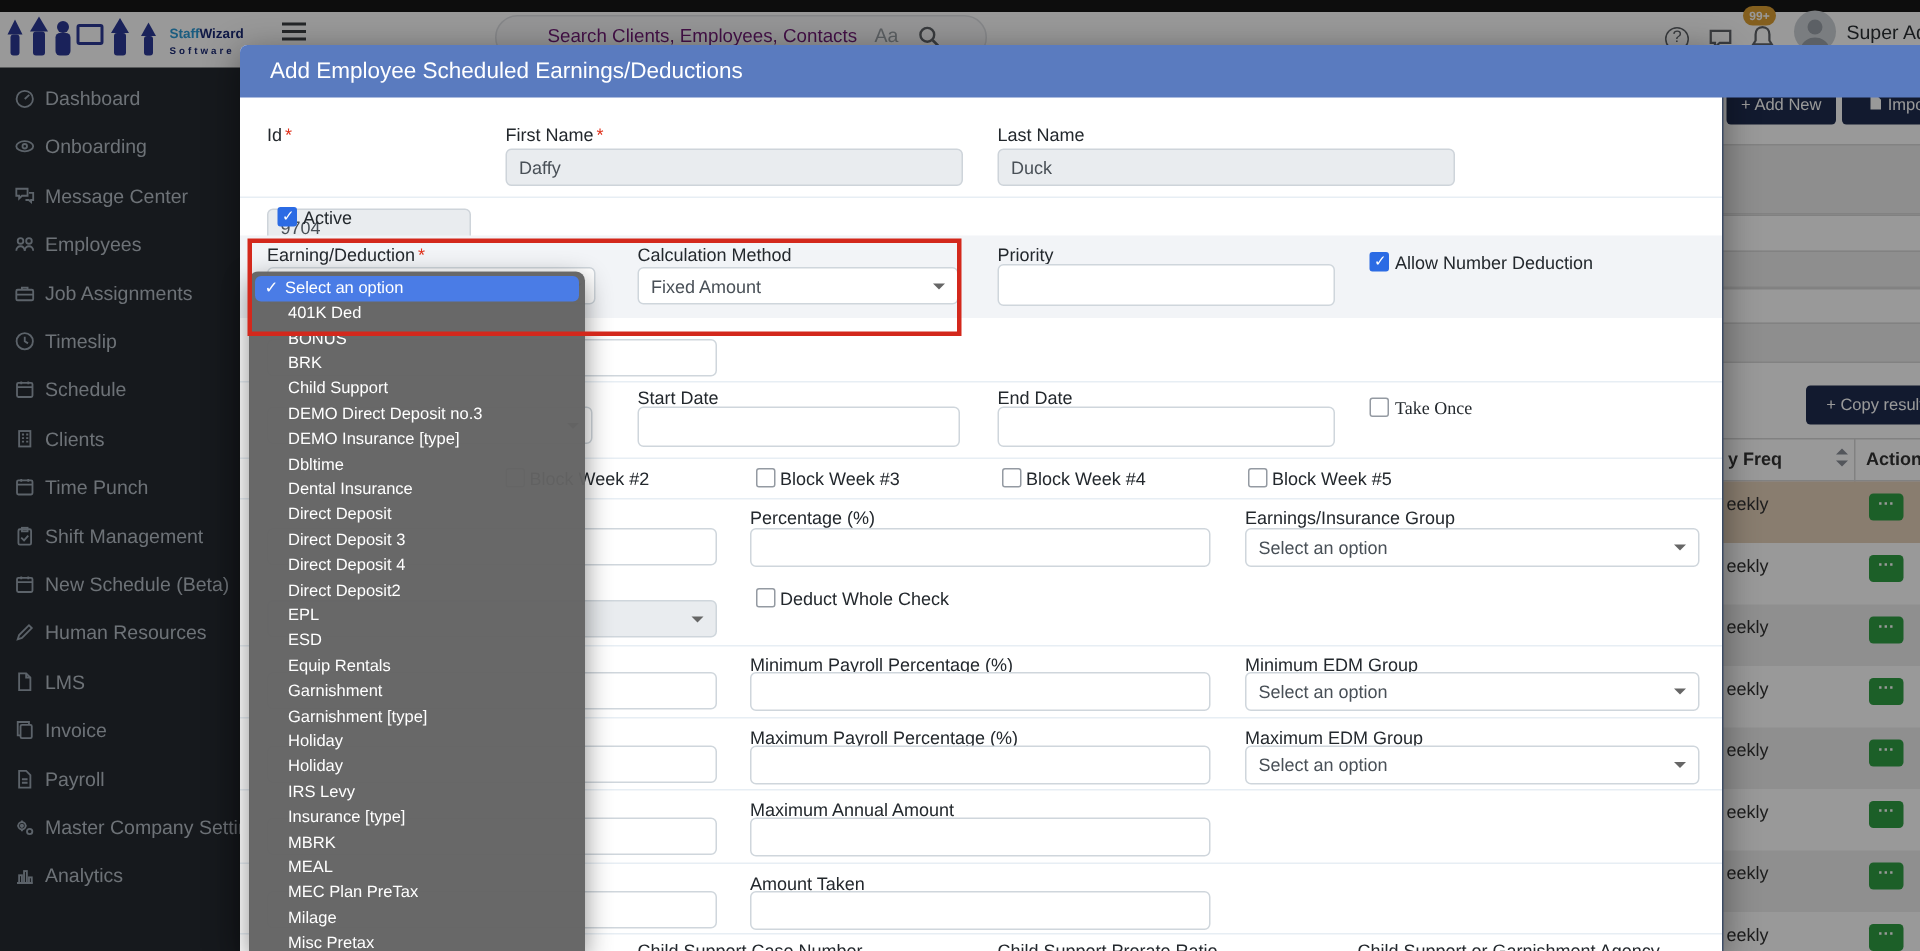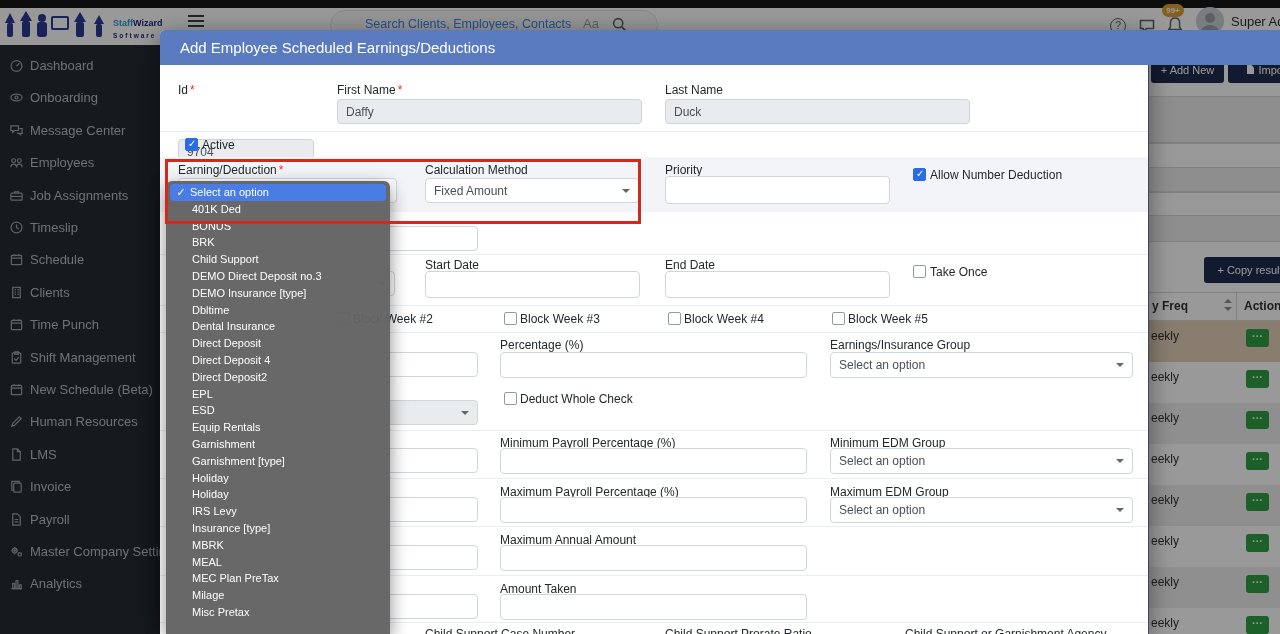--- a/index.html
+++ b/index.html
@@ -14,21 +14,21 @@
   .logo{left:0;top:8px;width:170px;height:37px;background:#ffffff;z-index:1;}
   .logo-art{left:2px;top:1px;}
   .brandtxt{left:113px;top:8px;line-height:10px;white-space:nowrap;}
   .brand-staff{font-size:9px;font-weight:bold;color:#2e9bd6;}
   .brand-wizard{font-size:9px;font-weight:bold;color:#1b2a75;}
   .brand-soft{font-size:6.5px;letter-spacing:2px;color:#1b2a75;font-weight:bold;}
   .burger{left:188px;top:15px;width:16px;z-index:1;cursor:pointer;}
   .burger i{display:block;height:2px;background:#3c4043;margin-bottom:3px;}
   .searchpill{left:330px;top:10px;width:328px;height:30px;border:1px solid #dfe1e5;border-radius:16px;
               background:#f8f9fa;z-index:1;}
-  .searchph{left:365px;top:17px;font-size:12.5px;color:#3b82f6;z-index:1;}
+  .searchph{left:365px;top:17px;font-size:12.5px;color:#701a75;z-index:1;}
   .aatxt{left:583px;top:16px;font-size:13px;color:#9aa0a6;z-index:1;}
   .mag{left:612px;top:17px;z-index:1;}
   .qicon{left:1110px;top:18px;width:16px;height:16px;border:1.5px solid #5f6368;border-radius:50%;
          font-size:11px;color:#5f6368;text-align:center;line-height:13px;z-index:1;}
   .chaticon{left:1139px;top:19px;z-index:1;}
   .bellicon{left:1166px;top:16px;z-index:1;}
   .badge{left:1162px;top:4px;min-width:22px;height:13px;background:#dd9f33;border-radius:7px;
          color:#fff;font-size:8px;font-weight:bold;text-align:center;line-height:13px;padding:0 3px;z-index:2;}
   .avatar{left:1196px;top:7px;width:28px;height:28px;border-radius:50%;background:#ccd1d6;z-index:1;
           overflow:hidden;}
@@ -406,21 +406,21 @@
 
     <div class="inp" style="left:18px;top:196px;width:300px;"></div>
     <div class="hr" style="top:224px;"></div>
 
     <div class="sel" style="left:18px;top:241px;width:217px;"></div>
     <span class="lbl" style="left:265px;top:228px;">Start Date</span>
     <div class="inp" style="left:265px;top:241px;width:215px;height:27px;"></div>
     <span class="lbl" style="left:505px;top:228px;">End Date</span>
     <div class="inp" style="left:505px;top:241px;width:225px;height:27px;"></div>
     <span class="chk" style="left:753px;top:235px;"></span>
-    <span class="chklbl" style="left:770px;top:235px;">Take Once</span>
+    <span class="chklbl" style="left:770px;top:235px;font-family:Liberation Serif, serif;">Take Once</span>
     <div class="hr" style="top:275px;"></div>
 
     <span class="chk" style="left:177px;top:282px;"></span>
     <span class="chklbl" style="left:193px;top:282px;">Block Week #2</span>
     <span class="chk" style="left:344px;top:282px;"></span>
     <span class="chklbl" style="left:360px;top:282px;">Block Week #3</span>
     <span class="chk" style="left:508px;top:282px;"></span>
     <span class="chklbl" style="left:524px;top:282px;">Block Week #4</span>
     <span class="chk" style="left:672px;top:282px;"></span>
     <span class="chklbl" style="left:688px;top:282px;">Block Week #5</span>
@@ -476,20 +476,21 @@
       <div class="dd-item sel-opt"><span class="ddcheck">✓</span>Select an option</div>
       <div class="dd-item">401K Ded</div>
       <div class="dd-item">BONUS</div>
       <div class="dd-item">BRK</div>
       <div class="dd-item">Child Support</div>
       <div class="dd-item">DEMO Direct Deposit no.3</div>
       <div class="dd-item">DEMO Insurance [type]</div>
       <div class="dd-item">Dbltime</div>
       <div class="dd-item">Dental Insurance</div>
       <div class="dd-item">Direct Deposit</div>
+      <div class="dd-item">Direct Deposit 3</div>
       <div class="dd-item">Direct Deposit 4</div>
       <div class="dd-item">Direct Deposit2</div>
       <div class="dd-item">EPL</div>
       <div class="dd-item">ESD</div>
       <div class="dd-item">Equip Rentals</div>
       <div class="dd-item">Garnishment</div>
       <div class="dd-item">Garnishment [type]</div>
       <div class="dd-item">Holiday</div>
       <div class="dd-item">Holiday</div>
       <div class="dd-item">IRS Levy</div>

